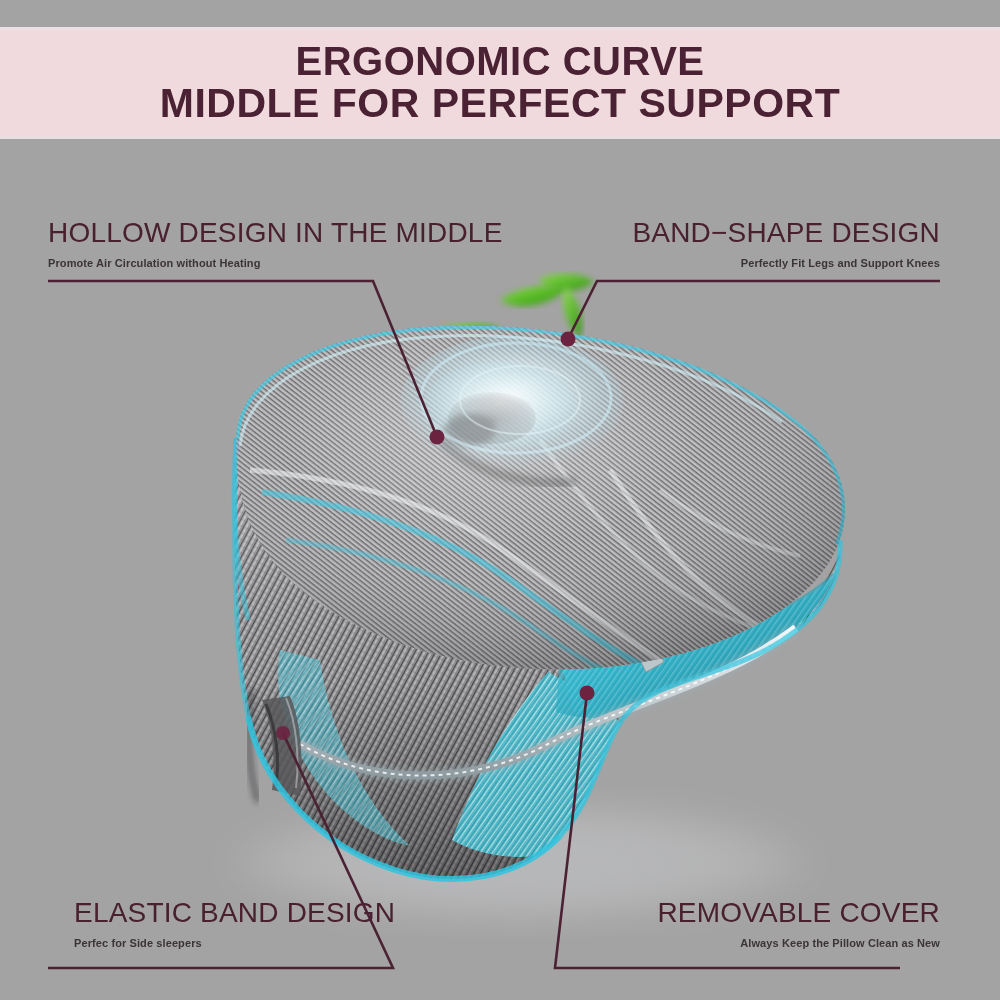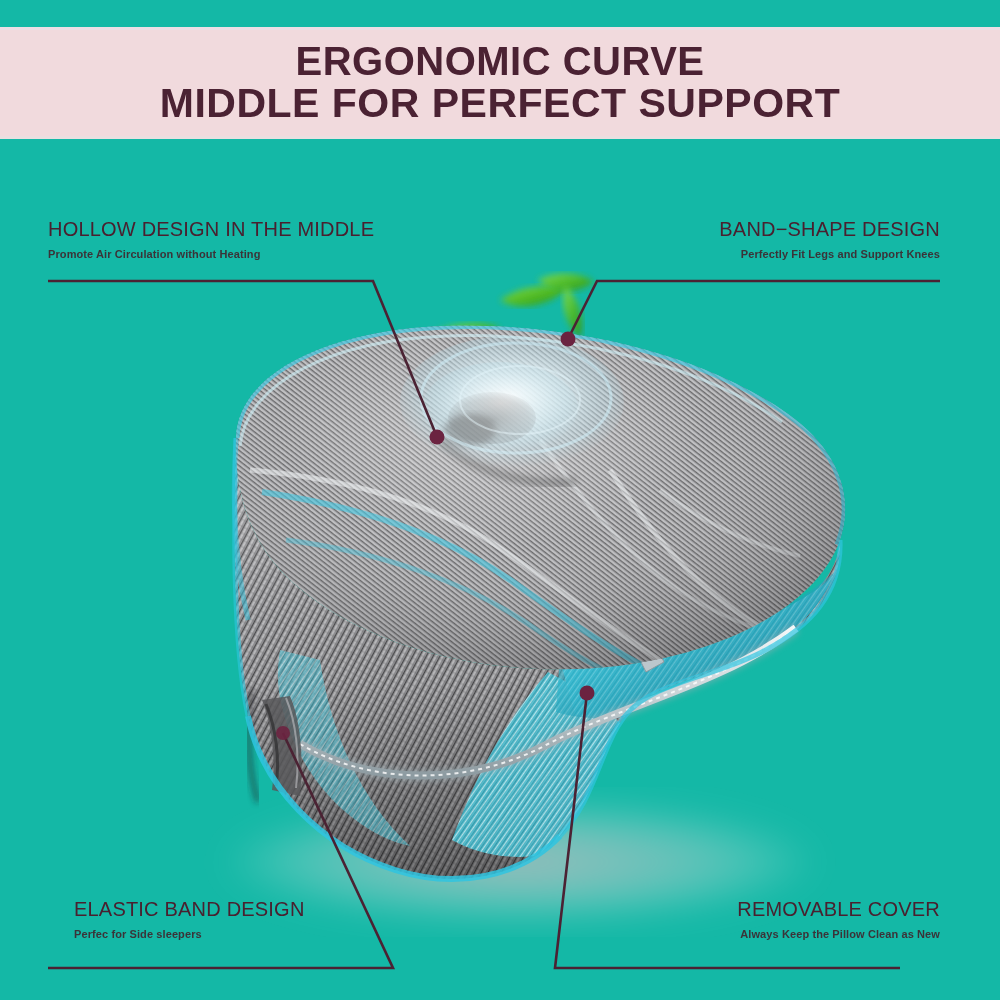--- a/index.html
+++ b/index.html
@@ -4,21 +4,21 @@
 <style>
   html, body {
     margin: 0;
     padding: 0;
     background: #ffffff;
   }
   #page {
     position: relative;
     width: 1000px;
     height: 1000px;
-    background: #14b8a6;
+    background: #a3a3a3;
     overflow: hidden;
     font-family: "Liberation Sans", sans-serif;
   }
 
   
   .header-band {
     position: absolute;
     left: 0;
     top: 27px;
     width: 1000px;
@@ -55,21 +55,21 @@
   .title-line.l1 { font-size: 40px; }
   .title-line.l2 { font-size: 41px; }
 
   
   .callout {
     position: absolute;
     z-index: 8;
   }
   .callout .c-title {
     color: #49202f;
-    font-size: 20px;
+    font-size: 28px;
     font-weight: 400;
     letter-spacing: 0.2px;
     line-height: 1.1;
     white-space: nowrap;
   }
   .callout .c-sub {
     color: #3b3338;
     font-size: 11px;
     font-weight: 700;
     letter-spacing: 0.1px;

